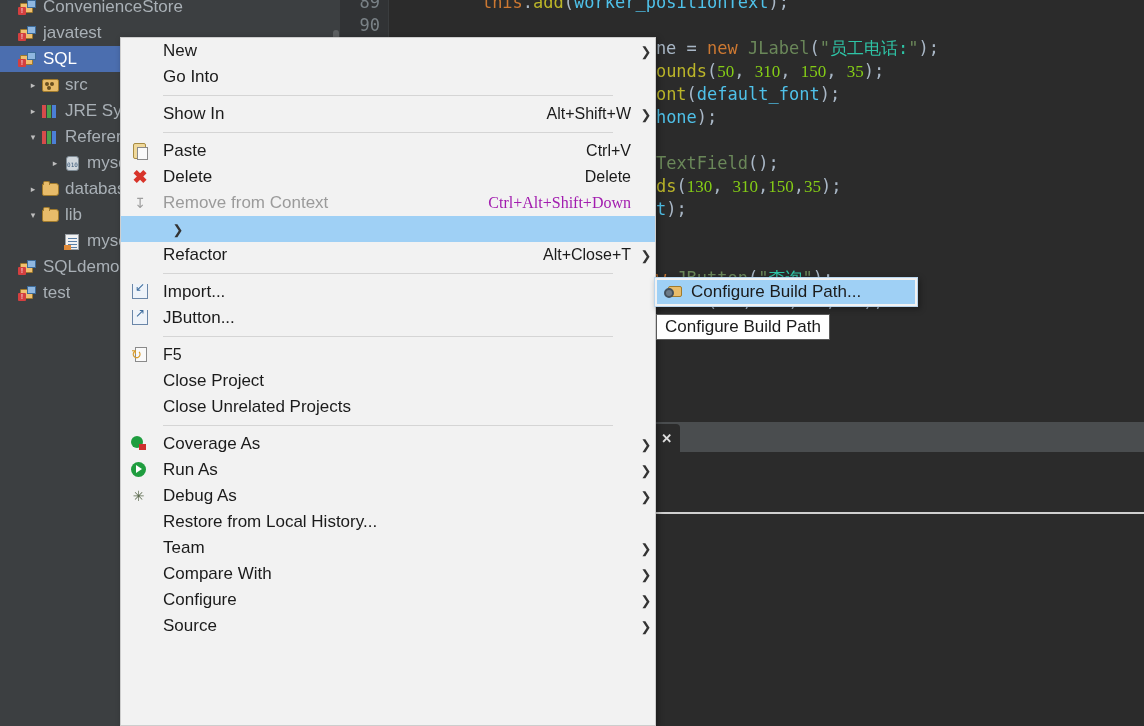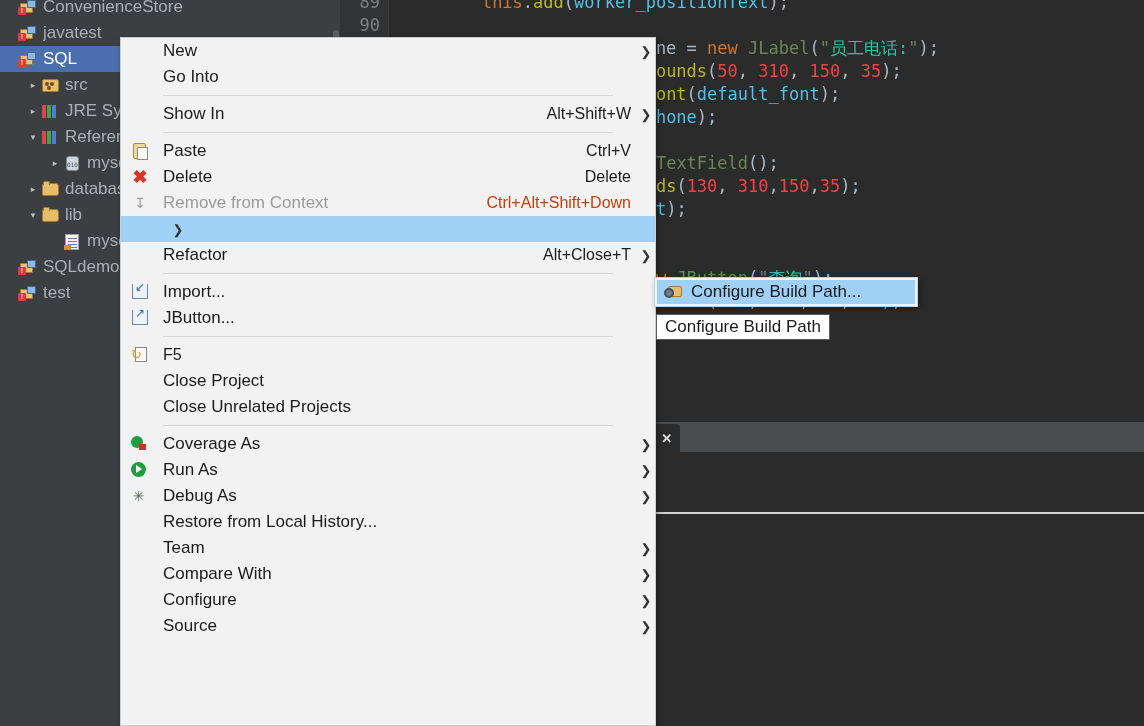--- a/index.html
+++ b/index.html
@@ -32,21 +32,21 @@
   }
   .ln {
     position: absolute; left: 0; width: 40px; text-align: right;
     color: #7a8287; font-family: "DejaVu Sans Mono", monospace; font-size: 17px;
   }
   .cl { position: absolute; left: 60px; }
   .kw   { color: #cc7832; }
   .typ  { color: #6a8759; }
   .mth  { color: #bbb529; }
   .var  { color: #4fc1e9; }
-  .num  { color: #ef4444; }
+  .num  { color: #84cc16; font-family: Liberation Serif, serif; }
   .str  { color: #6a8759; }
   .cjk  { color: #2ec4a6; }
   .pun  { color: #a9b7c6; }
 
   
   .console-wrap {
     position: absolute; left: 340px; top: 422px; width: 804px; height: 304px;
     background: #3c3f41;
   }
   .console-tabbar {
@@ -136,21 +136,21 @@
   .mi {
     position: relative; height: 26px; display: flex; align-items: center;
     font-size: 17px; color: #1b1b1b; cursor: default;
     font-family: "Liberation Sans", sans-serif;
   }
   .mi.highlight { background: #9fd0f5; }
   .mi.disabled { color: #9b9b9b; }
   .mi .mi-ico { width: 42px; flex: 0 0 42px; position: relative; height: 20px; }
   .mi .mi-label { flex: 1 1 auto; white-space: nowrap; }
   .mi .mi-key { color: #1b1b1b; font-size: 16px; padding-right: 6px; white-space: nowrap; }
-  .mi.disabled .mi-key { color: #c2410c; }
+  .mi.disabled .mi-key { color: #a21caf; font-family: Liberation Serif, serif; }
   .mi .mi-arrow { width: 18px; flex: 0 0 18px; text-align: center; font-size: 13px; color: #333; }
   .mi .mi-arrow.empty { visibility: hidden; }
   .msep { height: 1px; background: #d5d5d5; margin: 5px 42px 5px 42px; }
 
   
   .mic { position: absolute; left: 11px; top: 1px; width: 18px; height: 18px; }
   .mic-copy .p1 { position:absolute; left:0; top:0; width:11px; height:14px; background:#e9f0f7; border:1px solid #5a7fa6; box-sizing:border-box; }
   .mic-copy .p2 { position:absolute; left:4px; top:3px; width:11px; height:14px; background:#dde9f5; border:1px solid #3f6e9e; box-sizing:border-box; }
   .mic-copy .p2:after { content:""; position:absolute; left:2px; top:2px; width:7px; height:1px; background:#5a7fa6; box-shadow:0 3px 0 #5a7fa6, 0 6px 0 #5a7fa6, 0 9px 0 #5a7fa6; }
   .mic-paste .clip { position:absolute; left:1px; top:1px; width:13px; height:16px; background:#f0d99b; border:1px solid #a88c43; box-sizing:border-box; border-radius:2px; }

